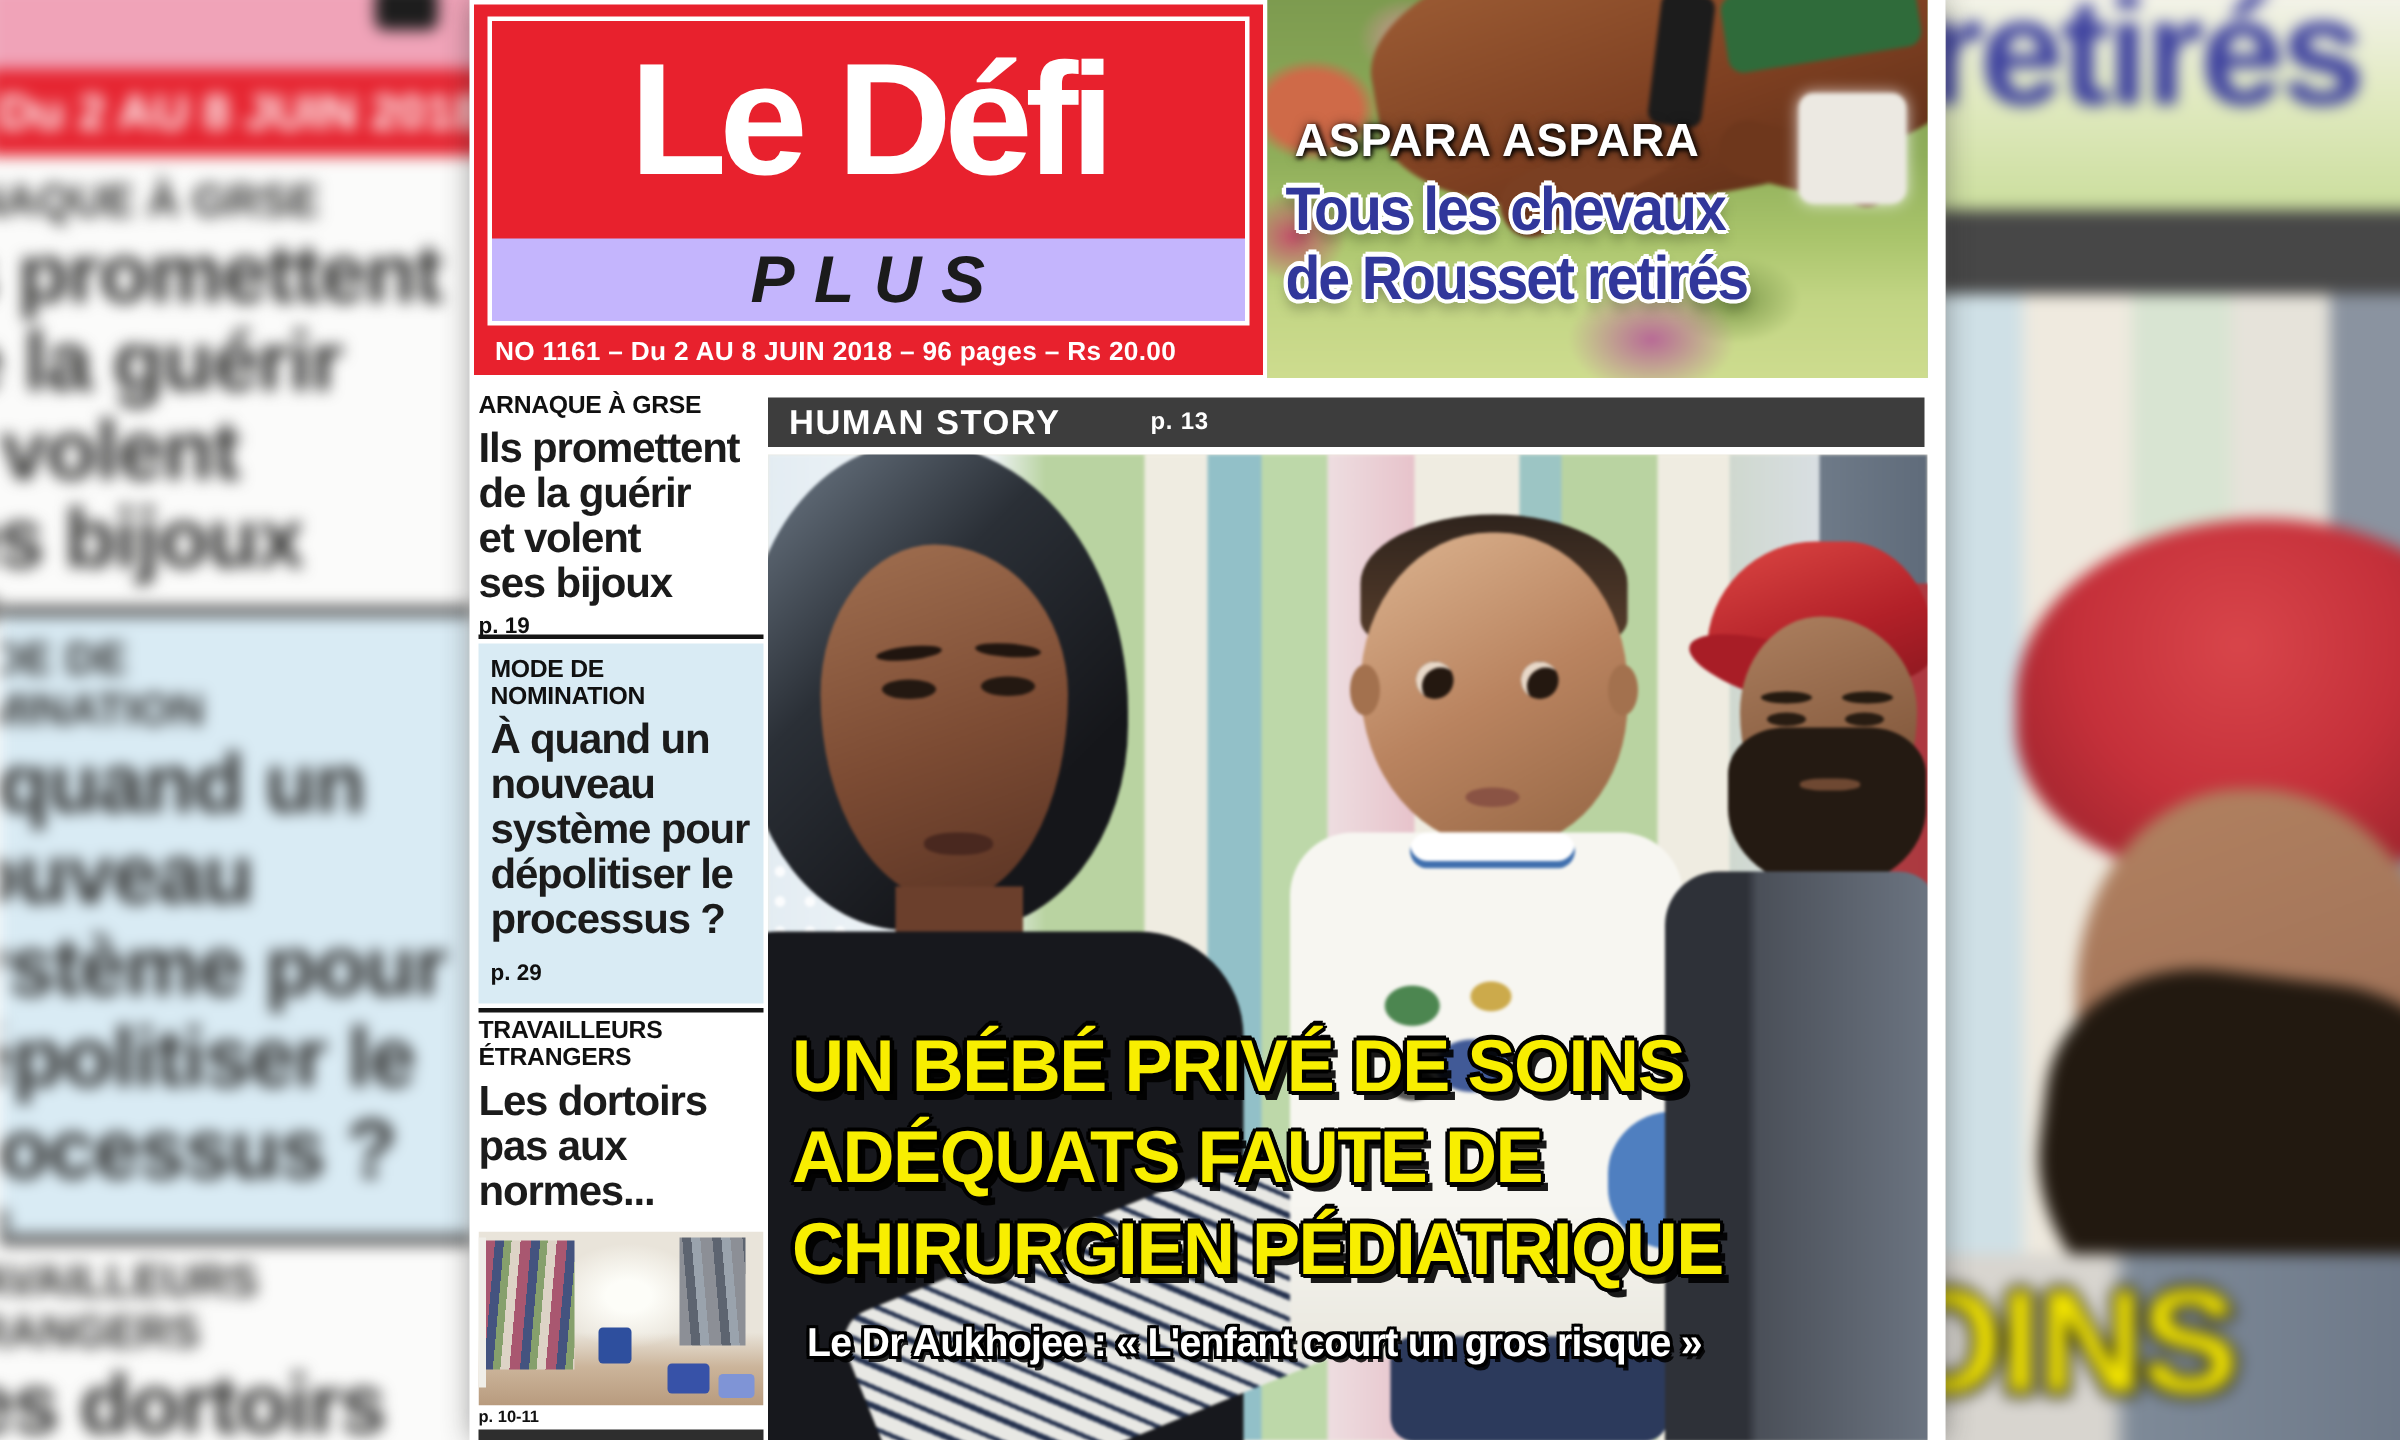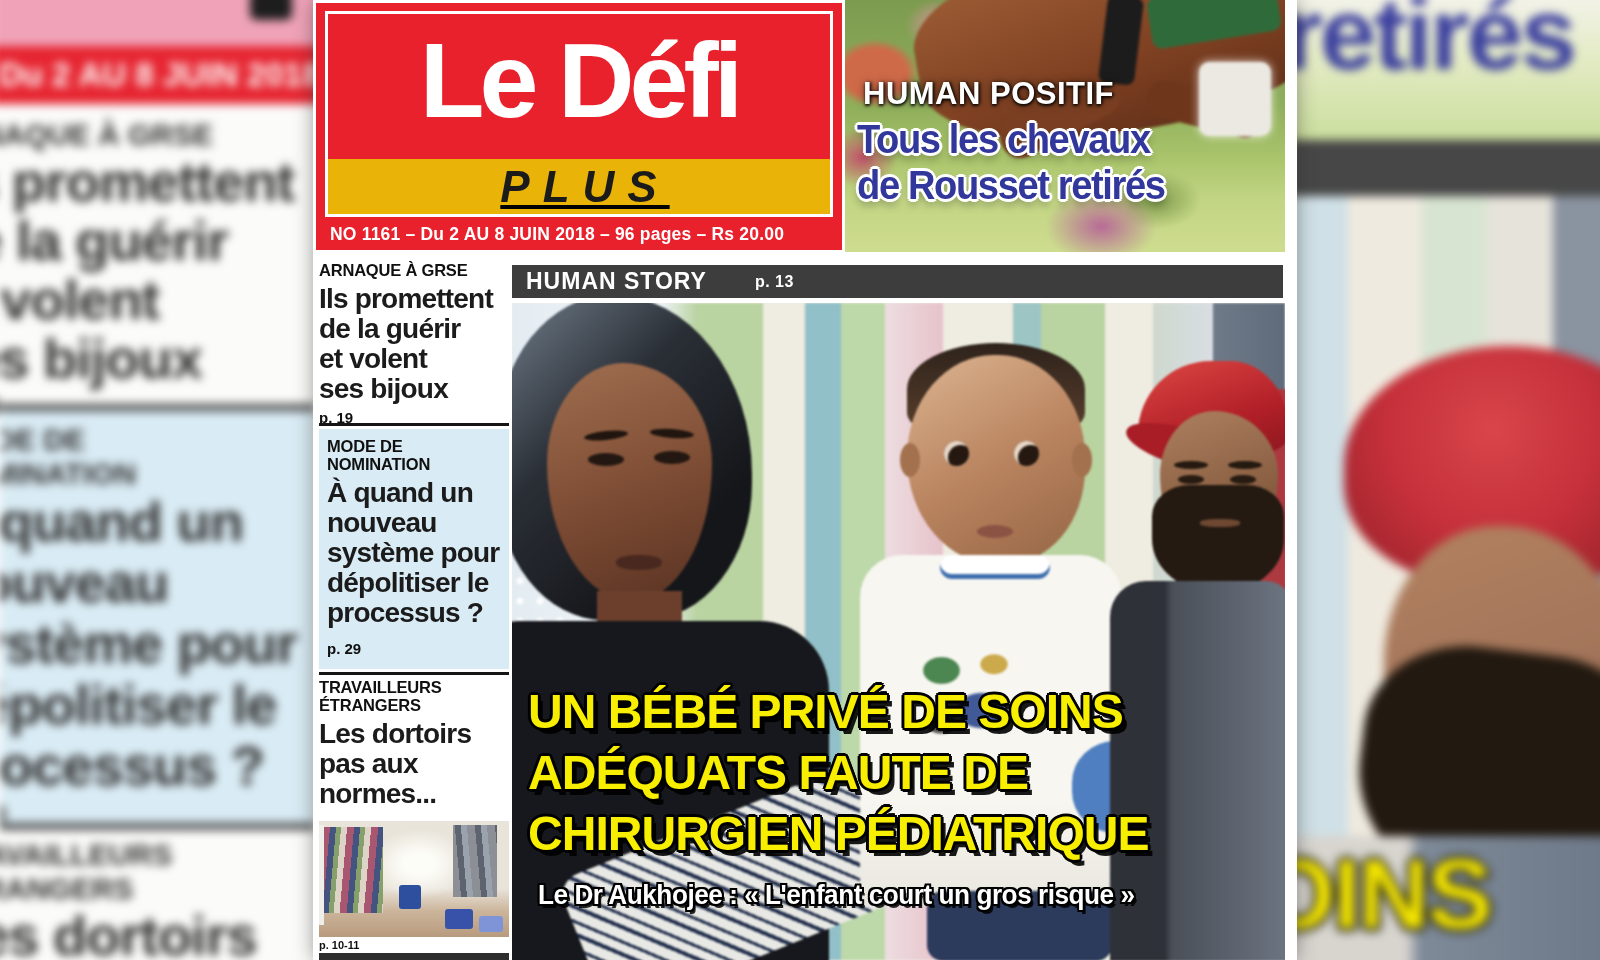--- a/index.html
+++ b/index.html
@@ -48,22 +48,22 @@
 
   
   .page{position:absolute;left:313px;top:0;width:972px;height:960px;background:#fff;
         box-shadow:0 0 18px rgba(40,40,40,.45);padding-left:12px;}
 
   
   .masthead{position:absolute;left:3px;top:3px;width:526px;height:247px;background:#e8212d;}
   .masthead-keyline{position:absolute;left:9px;top:8px;width:508px;height:206px;border:3px solid #fff;box-sizing:border-box;}
   .masthead-title{position:absolute;left:0;top:-14px;width:100%;text-align:center;color:#fff;
                   font-size:106px;font-weight:bold;letter-spacing:-5px;line-height:160px;white-space:nowrap;}
-  .masthead-plus{position:absolute;left:0;right:0;bottom:0;height:55px;background:#eab308;
-                 display:flex;align-items:center;justify-content:center;text-decoration:underline;}
+  .masthead-plus{position:absolute;left:0;right:0;bottom:0;height:55px;background:#c4b5fd;
+                 display:flex;align-items:center;justify-content:center;}
   .masthead-plus span{font-style:italic;font-weight:bold;font-size:44px;letter-spacing:13px;color:#1b1b1b;padding-left:12px;}
   .issue-bar{position:absolute;left:14px;top:216px;color:#fff;font-size:17.5px;font-weight:bold;letter-spacing:.2px;line-height:31px;white-space:nowrap;}
 
   
   .promo{position:absolute;left:532px;top:0;width:440px;height:252px;overflow:hidden;background:#8fae5a;}
   .promo-art{position:absolute;left:0;top:0;width:100%;height:100%;filter:blur(1.5px);}
   .promo-bg{position:absolute;left:-6px;top:-6px;width:452px;height:264px;
     background:
       radial-gradient(70px 55px at 8% 30%,#cf6a48 0%,#cf6a48 45%,transparent 62%),
       radial-gradient(55px 45px at 22% 12%,#d9939f 0%,transparent 60%),
@@ -110,21 +110,21 @@
   .thumb-stool{position:absolute;left:80px;bottom:28px;width:22px;height:24px;background:#2e4f9e;border-radius:3px;}
   .thumb-bucket1{position:absolute;right:36px;bottom:8px;width:28px;height:20px;background:#3752a8;border-radius:3px;}
   .thumb-bucket2{position:absolute;right:6px;bottom:5px;width:24px;height:16px;background:#7f94d6;border-radius:3px;}
   .sb-pref-bottom{position:absolute;left:6px;top:939px;font-size:11px;font-weight:bold;color:#101010;}
   .sb-stub{position:absolute;left:6px;top:953px;width:190px;height:7px;background:#2e2e2e;}
 
   
   .section-bar{position:absolute;left:199px;top:265px;width:771px;height:33px;background:#3d3d3d;
     display:flex;align-items:center;padding-left:14px;box-sizing:border-box;color:#fff;}
   .sb-label{font-size:23px;font-weight:bold;letter-spacing:1px;}
-  .sb-page{font-size:16px;font-weight:bold;margin-left:48px;letter-spacing:.5px;}
+  .sb-page{font-size:16px;font-weight:bold;margin-left:60px;letter-spacing:.5px;}
 
   
   .cover-photo{position:absolute;left:199px;top:303px;width:773px;height:657px;overflow:hidden;background:#efece1;}
   .photo-art{position:absolute;left:0;top:0;width:100%;height:100%;filter:blur(1.2px);}
   .wall{position:absolute;left:0;top:0;width:100%;height:100%;
     background:linear-gradient(90deg,
       #e3ecf2 0px,#f2f6f8 120px,#eef3f5 150px,
       #b9d3a1 185px,#b9d3a1 250px,
       #efece1 252px,#efece1 292px,
       #92c0c8 294px,#92c0c8 328px,
@@ -269,21 +269,21 @@
     <div class="promo">
       <div class="promo-art">
         <div class="promo-bg"></div>
         <div class="promo-horse"></div>
         <div class="promo-leg"></div>
         <div class="promo-leg2"></div>
         <div class="promo-boot"></div>
         <div class="promo-saddle"></div>
         <div class="promo-fence"></div>
       </div>
-      <div class="promo-kicker">HUMAN POSITIF</div>
+      <div class="promo-kicker">ASPARA ASPARA</div>
       <div class="promo-headline">
         <span class="line">Tous les chevaux</span>
         <span class="line">de Rousset retirés</span>
       </div>
     </div>
 
     <div class="sb-article" style="top:261px;">
       <div class="sb-kicker">ARNAQUE À GRSE</div>
       <div class="sb-headline">
         <span class="line">Ils promettent</span>

